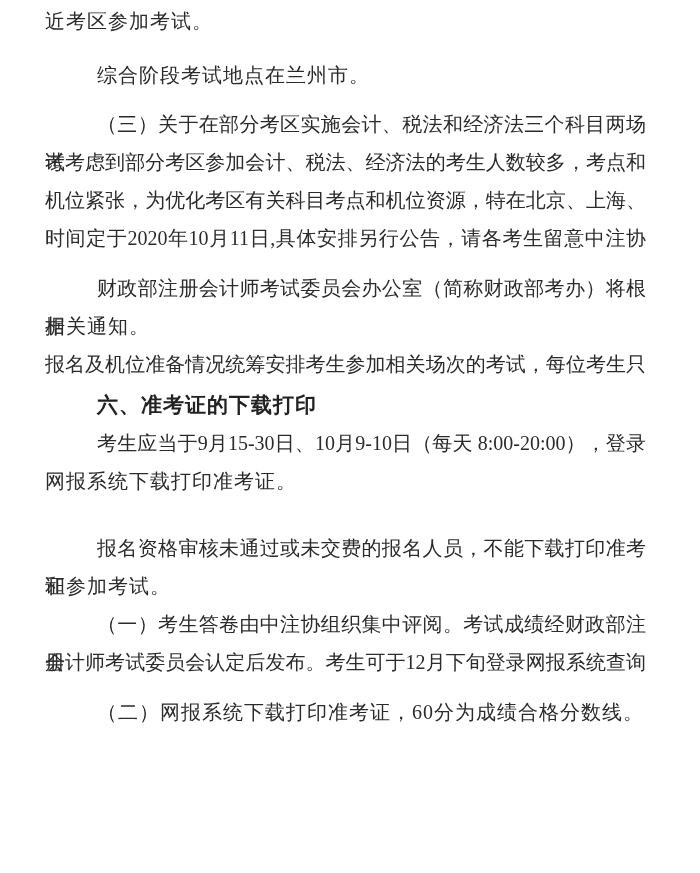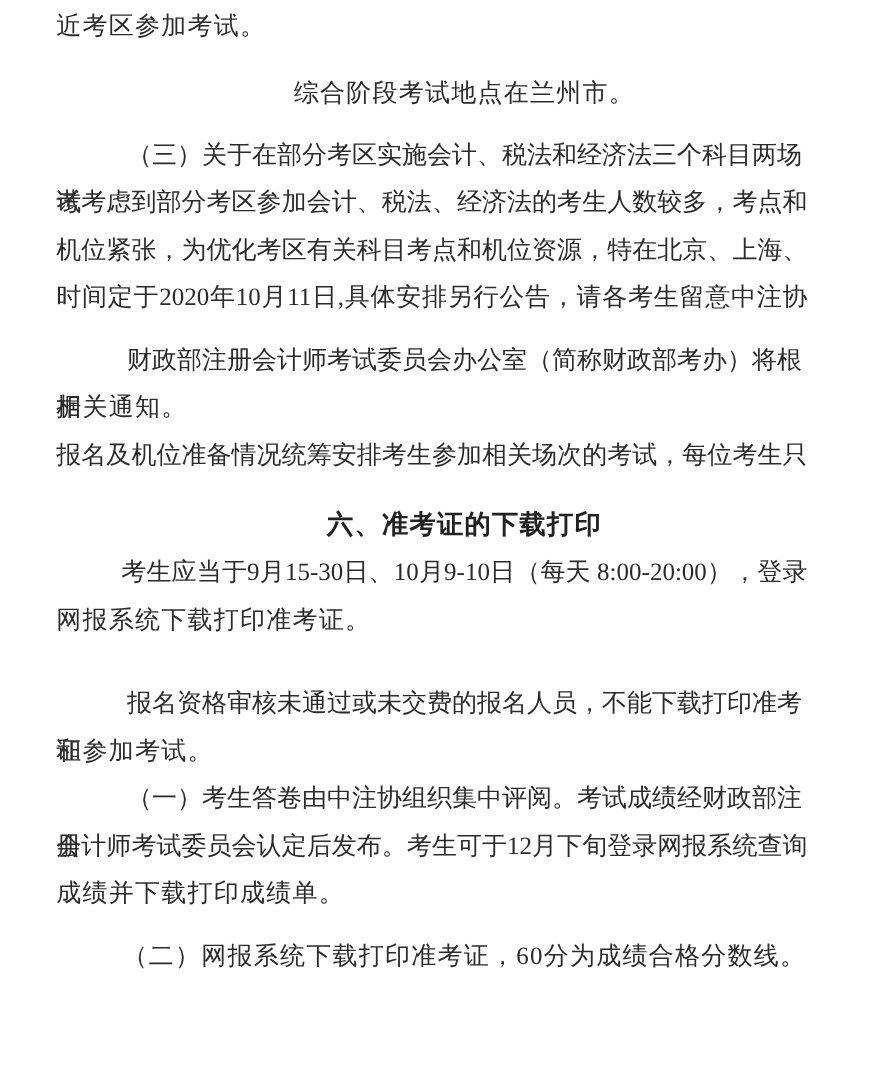--- a/index.html
+++ b/index.html
@@ -29,35 +29,34 @@
   .fill {
     white-space: normal;
     letter-spacing: 0;
     text-align: justify;
     text-align-last: justify;
     text-justify: inter-character;
   }
   
   .indent {
     text-indent: 52px;
-    text-align: center;
   }
   
   .heading {
     font-weight: bold;
     font-family: "Liberation Sans", "DejaVu Sans", sans-serif;
     font-size: 21px;
     color: #222222;
   }
   
   .g16 { margin-top: 16px; }
   .g14 { margin-top: 29px; }
   .g12 { margin-top: 12px; }
   .g11 { margin-top: 11px; }
-  .g3  { margin-top: 18px;  }
+  .g3  { margin-top: 3px;  }
 </style>
 </head>
 <body>
 
 <div class="page">
   <div class="line">近考区参加考试。</div>
   <div class="line indent g16">综合阶段考试地点在兰州市。</div>
   <div class="line indent fill g11">（三）关于在部分考区实施会计、税法和经济法三个科目两场考</div>
   <div class="line fill">试考虑到部分考区参加会计、税法、经济法的考生人数较多，考点和</div>
   <div class="line fill">机位紧张，为优化考区有关科目考点和机位资源，特在北京、上海、</div>
@@ -65,15 +64,14 @@
   <div class="line indent fill g12">财政部注册会计师考试委员会办公室（简称财政部考办）将根据</div>
   <div class="line">相关通知。</div>
   <div class="line fill">报名及机位准备情况统筹安排考生参加相关场次的考试，每位考生只</div>
   <div class="line indent heading g3">六、准考证的下载打印</div>
   <div class="line indent fill">考生应当于9月15-30日、10月9-10日（每天 8:00-20:00），登录</div>
   <div class="line">网报系统下载打印准考证。</div>
   <div class="line indent fill g14">报名资格审核未通过或未交费的报名人员，不能下载打印准考证</div>
   <div class="line">和参加考试。</div>
   <div class="line indent fill">（一）考生答卷由中注协组织集中评阅。考试成绩经财政部注册</div>
   <div class="line fill">会计师考试委员会认定后发布。考生可于12月下旬登录网报系统查询</div>
-  <div class="line">成绩并下载打印成绩单。</div>
   <div class="line indent g12">（二）网报系统下载打印准考证，60分为成绩合格分数线。</div>
 </div>
 
 </body></html>

